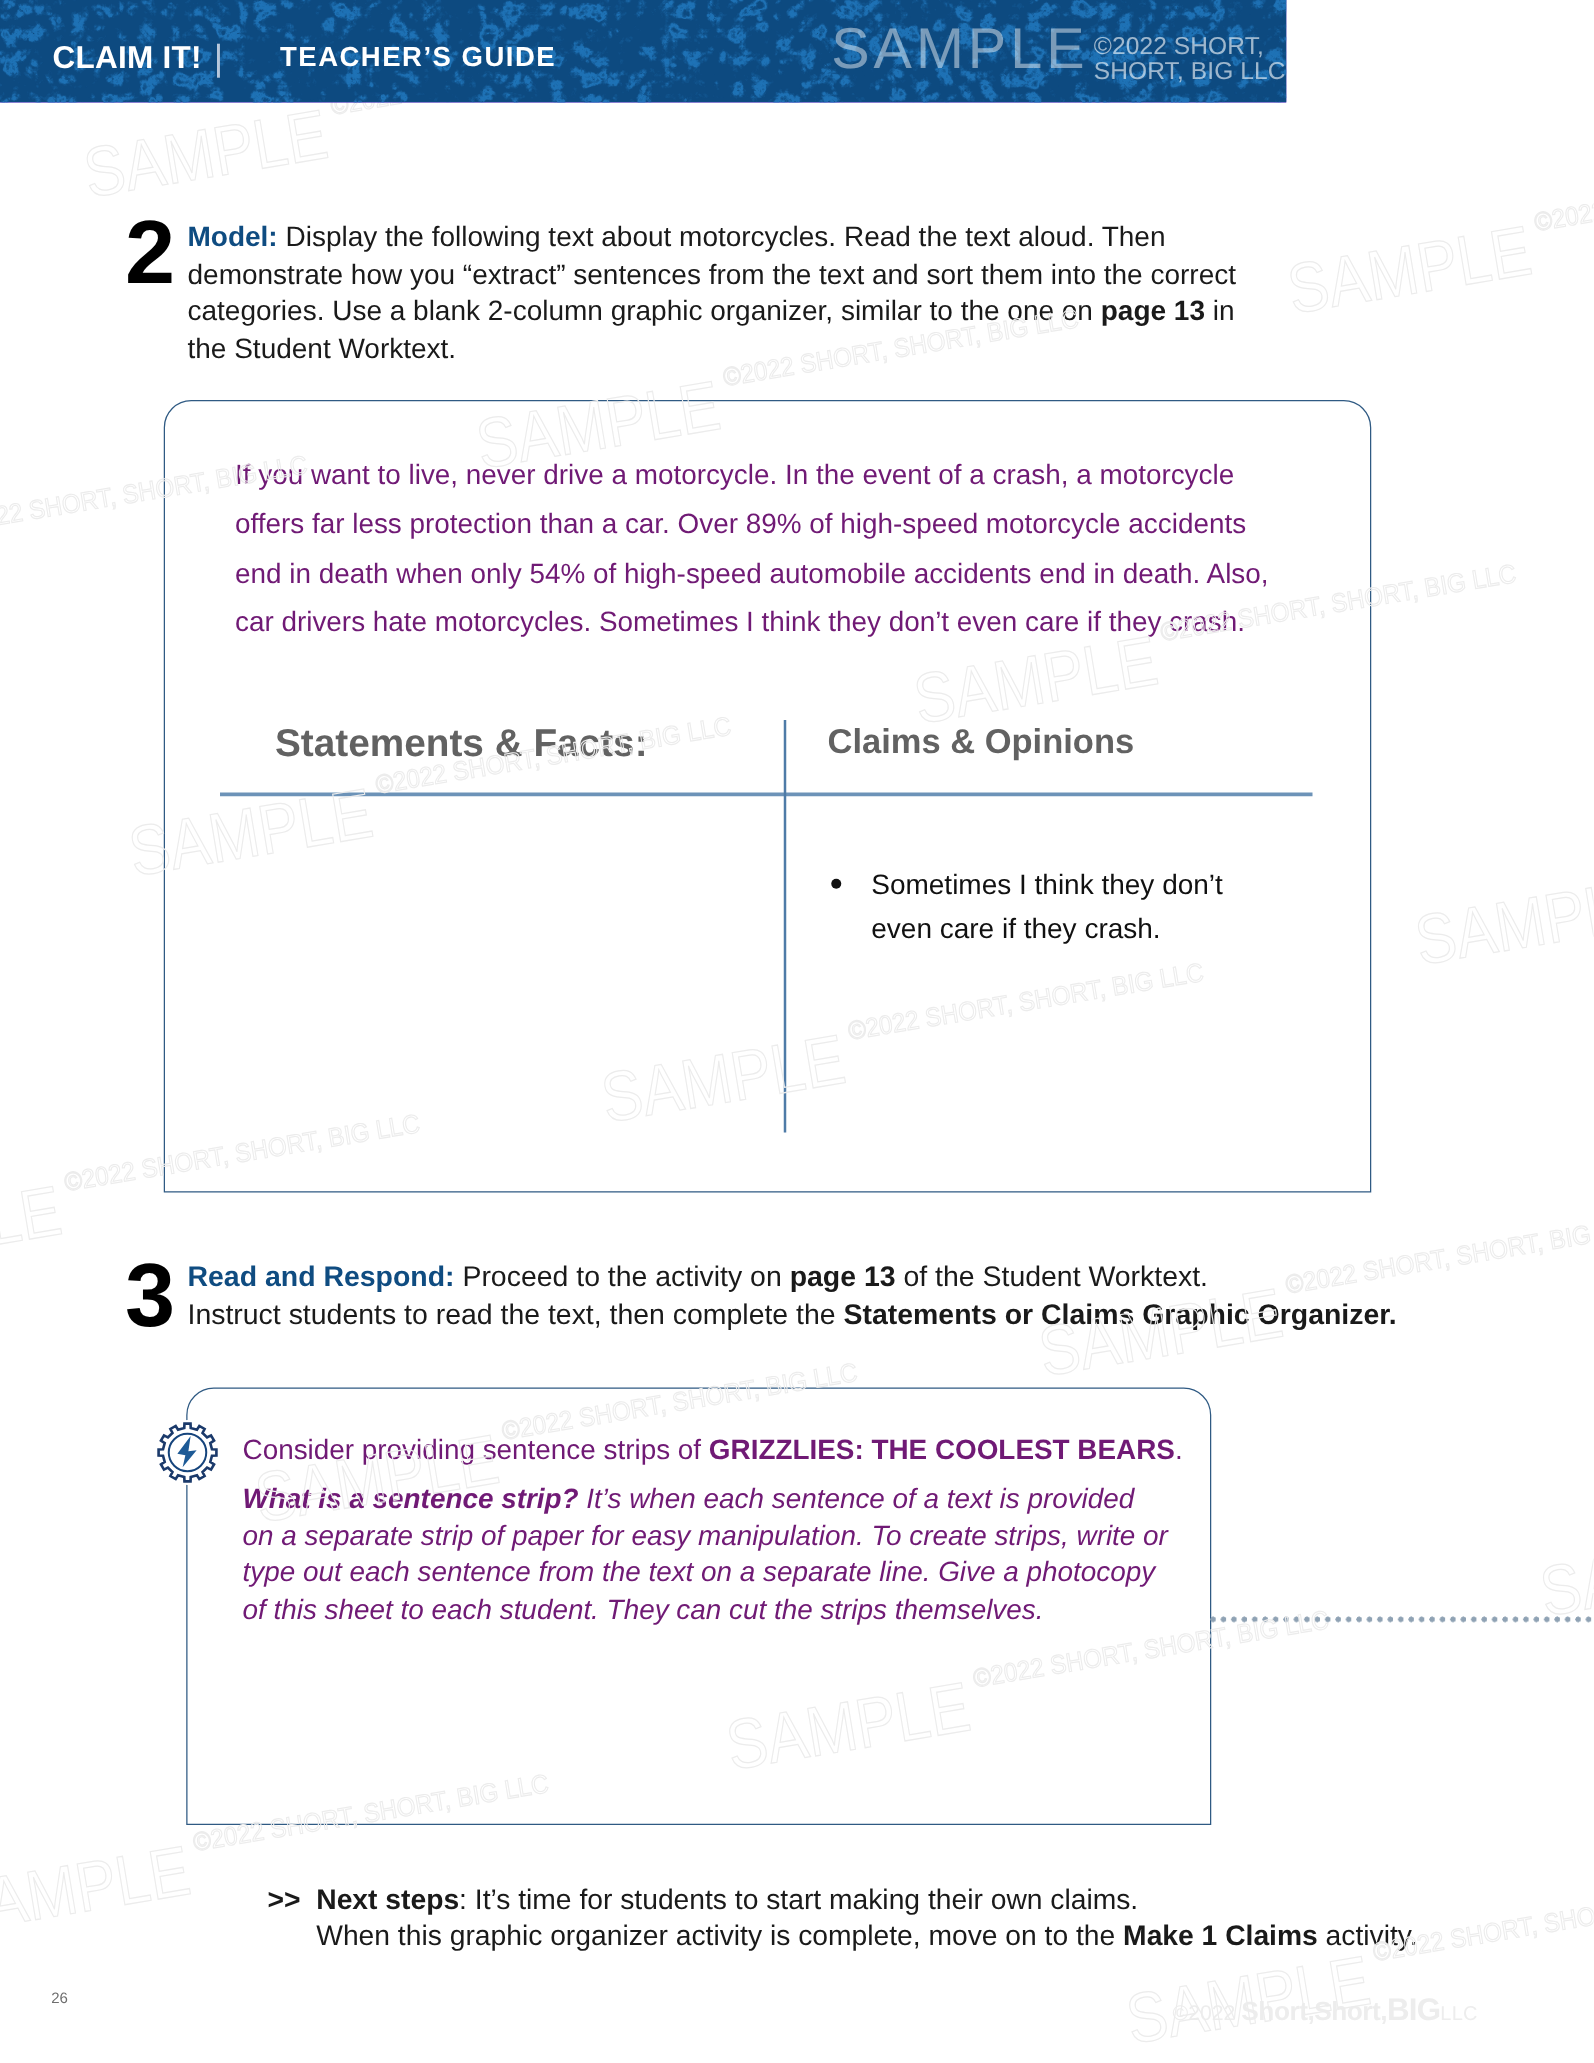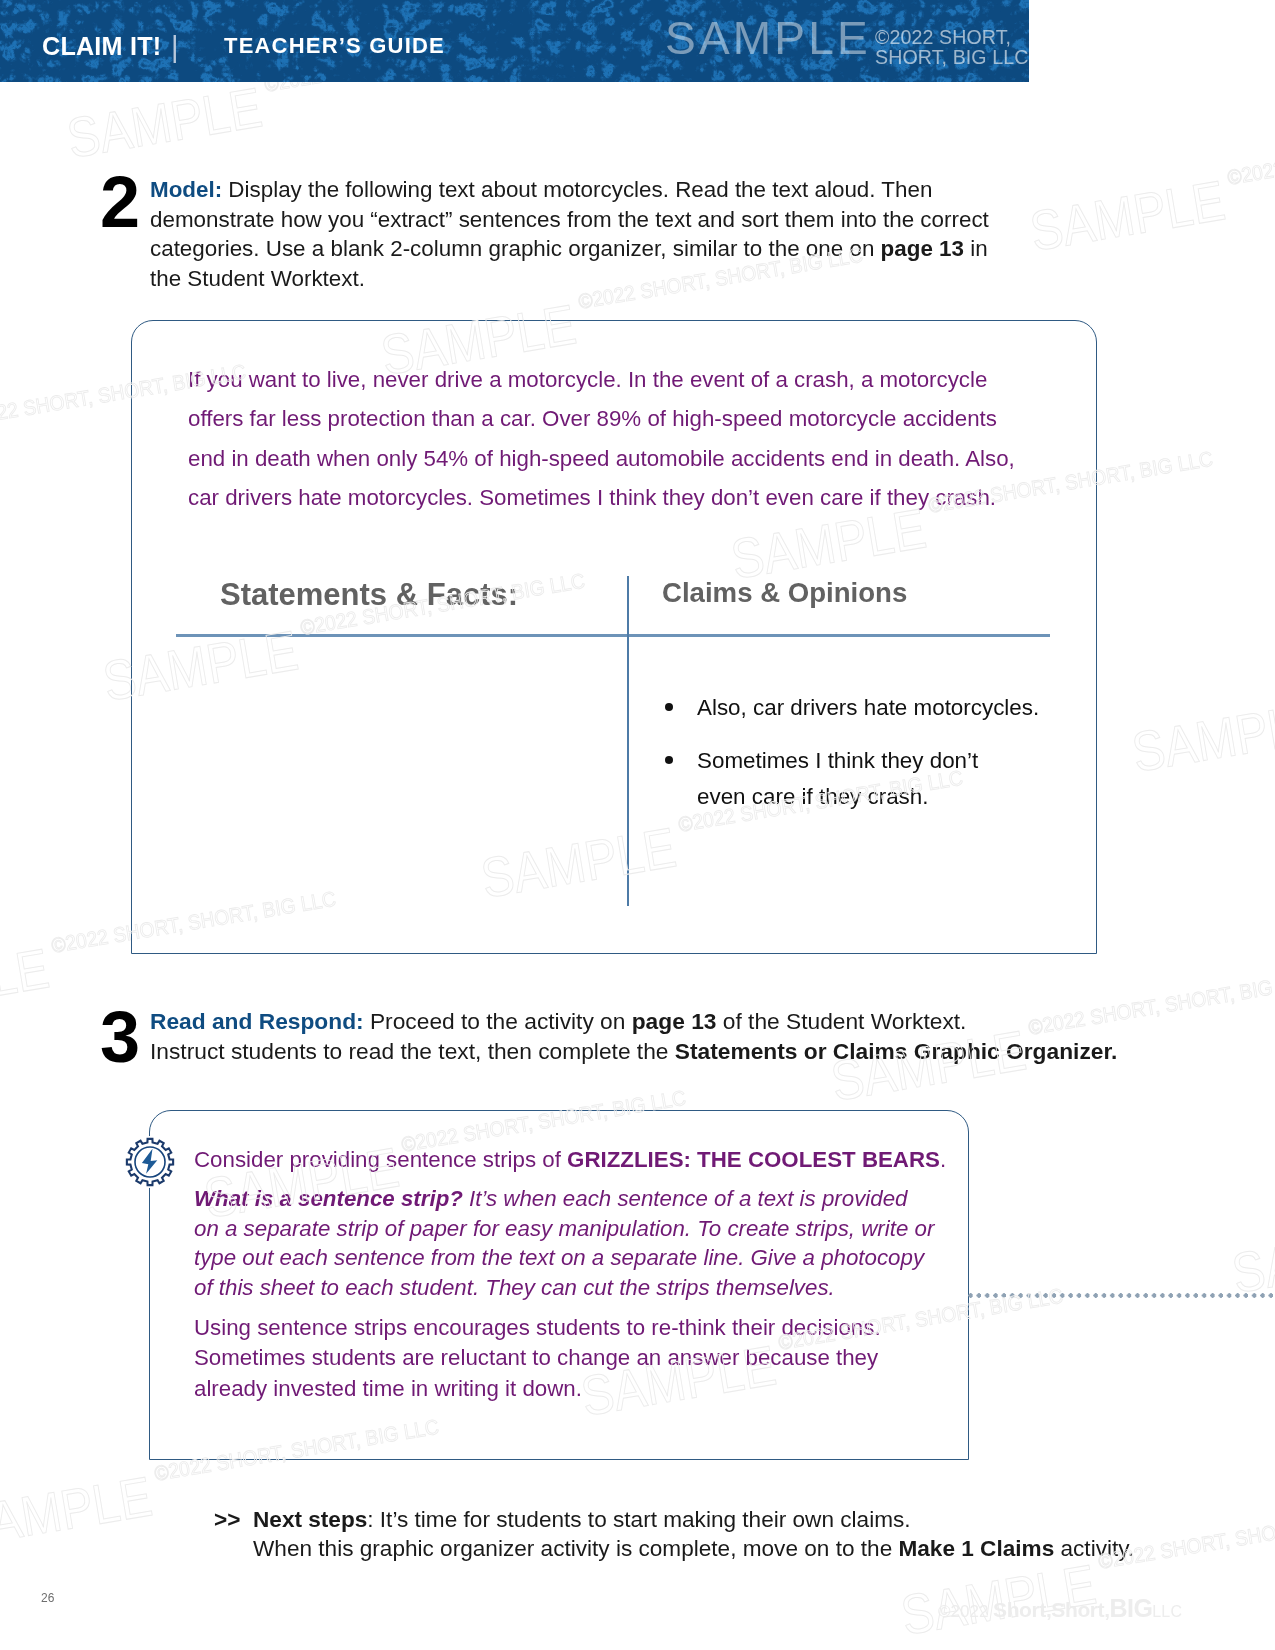--- a/index.html
+++ b/index.html
@@ -172,21 +172,20 @@
   <div class="colhdr" style="left:188px;top:577px;font-size:31px;margin-left:32px;">Statements &amp; Facts:</div>
   <div class="colhdr" style="left:662px;top:577px;font-size:27.6px;">Claims &amp; Opinions</div>
 
   <div class="hline" style="left:176px;top:634px;width:874px;"></div>
   <div class="vline" style="left:627px;top:576px;height:330px;"></div>
 
   <ul class="bul" style="left:188px;top:671px;width:420px;font-size:22.4px;line-height:35.3px;">
   </ul>
 
   <ul class="bul" style="left:663px;top:671px;width:395px;font-size:22.4px;line-height:35.3px;">
-    <li style="margin-top:18.6px;"><span>Also, car drivers hate motorcycles.</span></li>
     <li style="margin-top:18.6px;"><span>Sometimes I think they don’t<br>even care if they crash.</span></li>
   </ul>
 
   <div class="step">
     <div class="step-num" style="left:100px;top:1001px;font-size:72px;line-height:72px;">3</div>
     <div class="step-body" style="left:150px;top:1007px;width:1010px;font-size:22.75px;line-height:29.5px;">
       <span class="lead">Read and Respond:</span><span> Proceed to the activity on <b>page 13</b> of the Student Worktext.<br>Instruct students to read the text, then complete the <b>Statements or Claims Graphic Organizer.</b></span>
     </div>
   </div>
 
@@ -194,21 +193,20 @@
 
   <svg class="gear" id="gear-icon" style="position:absolute;left:124px;top:1136px;z-index:7;" width="52" height="52" viewBox="0 0 104 104">
     <circle cx="52" cy="52" r="52" fill="#fff"></circle>
     <path id="gear-teeth" fill="none" stroke="#1b3a6b" stroke-width="4.2" stroke-linejoin="miter" d="M47.14 5.75 L56.86 5.75 L57.16 12.84 L67.12 15.51 L70.91 9.52 L79.33 14.38 L76.05 20.66 L83.34 27.95 L89.62 24.67 L94.48 33.09 L88.49 36.88 L91.16 46.84 L98.25 47.14 L98.25 56.86 L91.16 57.16 L88.49 67.12 L94.48 70.91 L89.62 79.33 L83.34 76.05 L76.05 83.34 L79.33 89.62 L70.91 94.48 L67.12 88.49 L57.16 91.16 L56.86 98.25 L47.14 98.25 L46.84 91.16 L36.88 88.49 L33.09 94.48 L24.67 89.62 L27.95 83.34 L20.66 76.05 L14.38 79.33 L9.52 70.91 L15.51 67.12 L12.84 57.16 L5.75 56.86 L5.75 47.14 L12.84 46.84 L15.51 36.88 L9.52 33.09 L14.38 24.67 L20.66 27.95 L27.95 20.66 L24.67 14.38 L33.09 9.52 L36.88 15.51 L46.84 12.84 Z"></path>
     <circle cx="52" cy="52" r="30" fill="none" stroke="#15447c" stroke-width="3.2"></circle>
     <path d="M57.0 25.5 L35.8 53.8 L48.6 56.3 L44.2 75.6 L66.6 48.4 L53.4 50.1 Z" fill="#1d5a96"></path>
   </svg>
 
   <div class="para" style="left:194px;top:1145px;width:790px;font-size:22.3px;line-height:29.5px;">Consider providing sentence strips of <b>GRIZZLIES: THE COOLEST BEARS</b>.</div>
   <div class="para" style="left:194px;top:1184px;width:744px;font-size:22.3px;line-height:29.6px;"><b><i>What is a sentence strip?</i></b> <i>It’s when each sentence of a text is provided on a separate strip of paper for easy manipulation. To create strips, write or type out each sentence from the text on a separate line. Give a photocopy of this sheet to each student. They can cut the strips themselves.</i></div>
-  <div class="para" style="left:194px;top:1313px;width:720px;font-size:22.3px;line-height:30.4px;">Using sentence strips encourages students to re-think their decisions. Sometimes students are reluctant to change an answer because they already invested time in writing it down.</div>
 
   <div class="dots" style="left:968px;top:1293px;width:307px;height:5px;"></div>
 
   <div class="step-body" style="left:214px;top:1505px;width:960px;font-size:22.6px;line-height:29.0px;">
     <span style="font-weight:bold;position:absolute;left:0;top:0;">&gt;&gt;</span>
     <span style="display:block;padding-left:39px;">
       <b>Next steps</b><span>:  It’s time for students to start making their own claims.<br>When this graphic organizer activity is complete, move on to the <b>Make 1 Claims</b> activity.</span>
     </span>
   </div>
 

